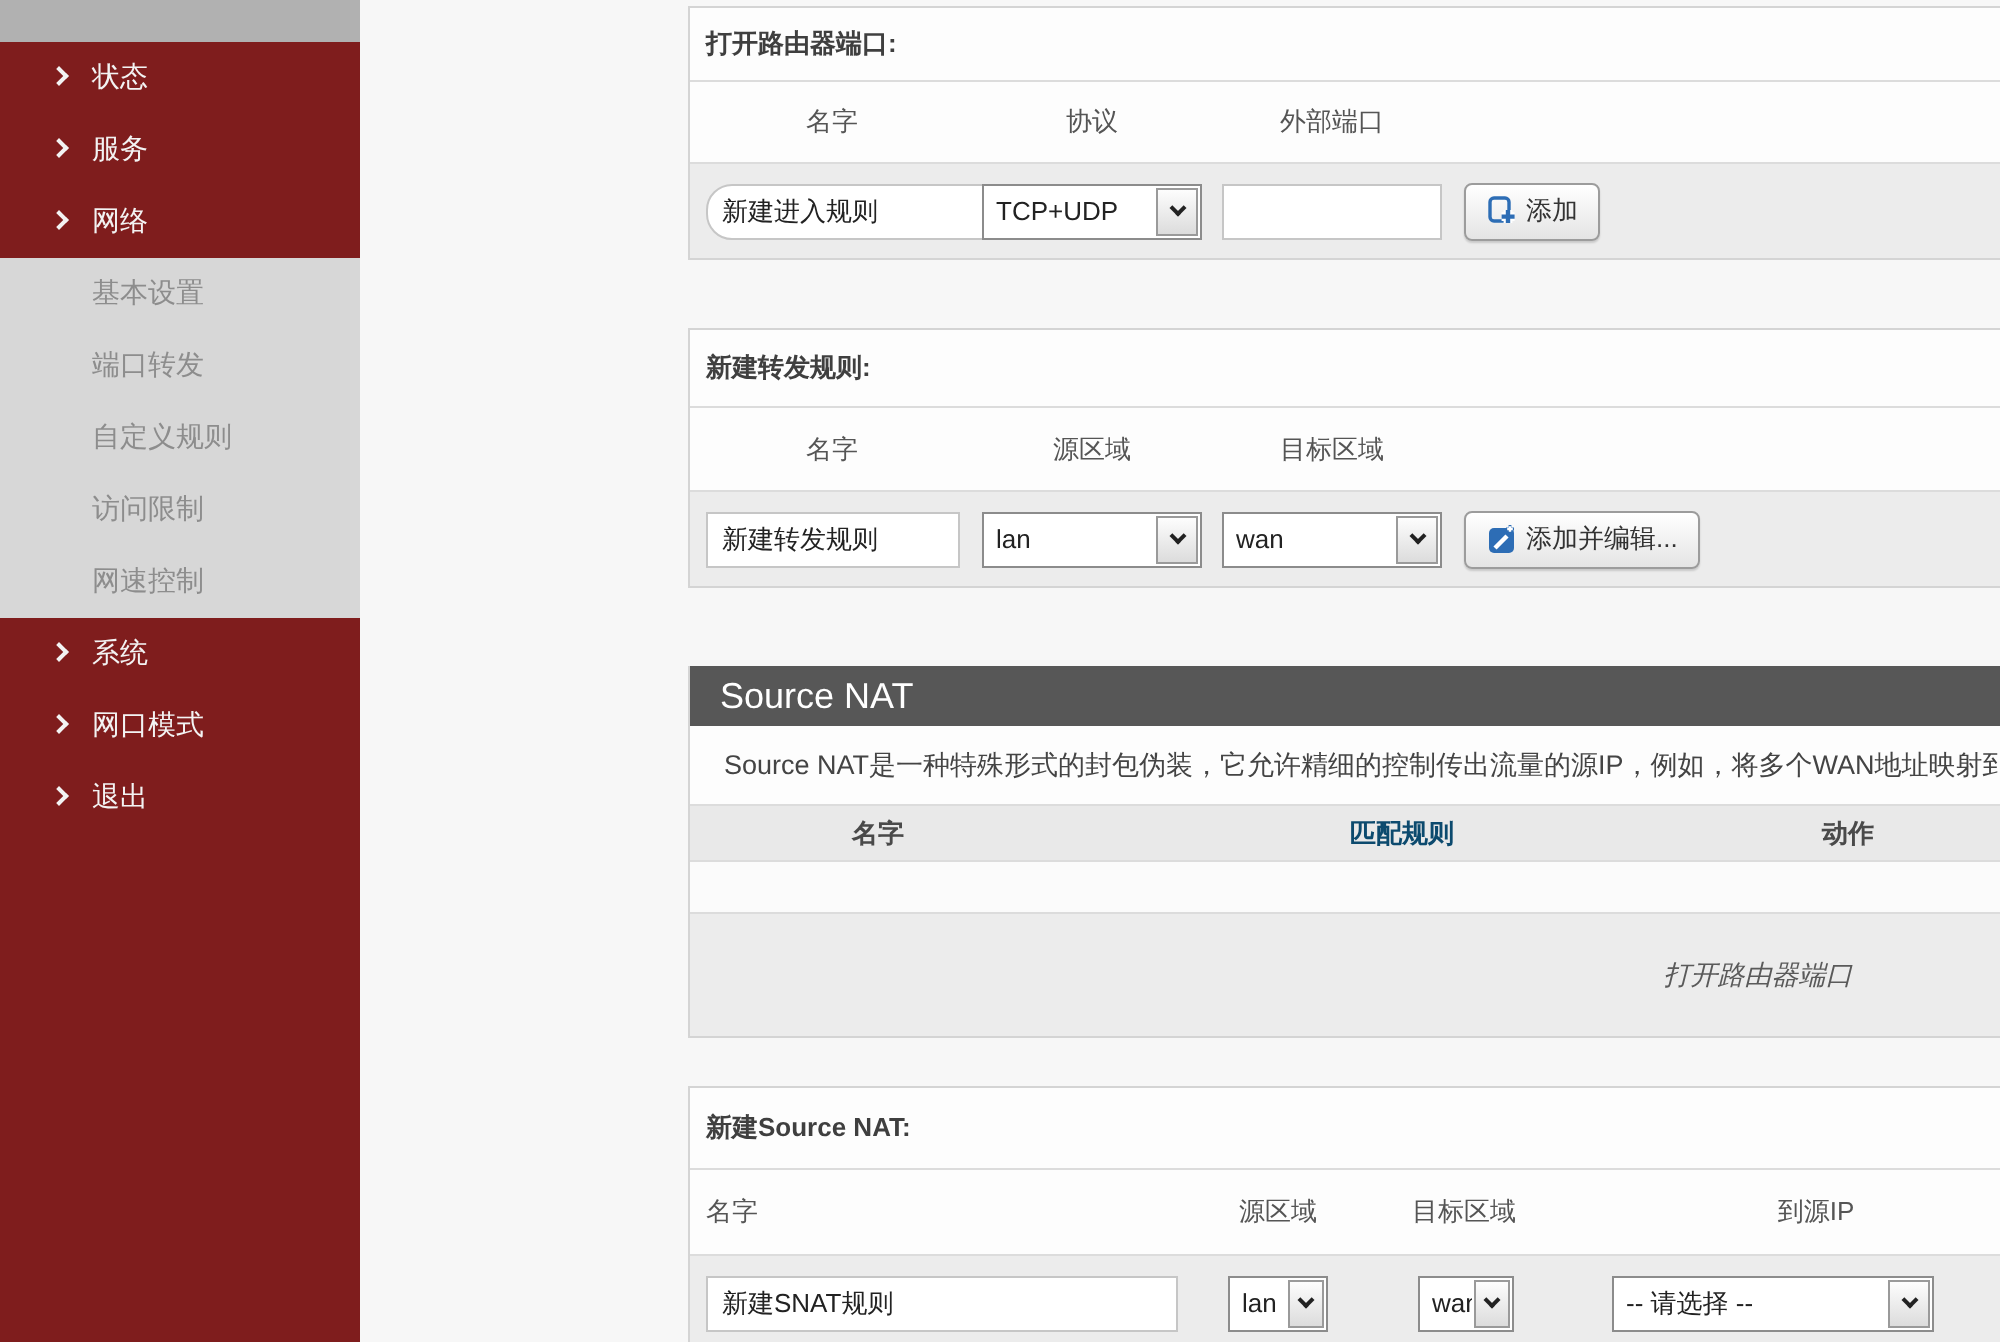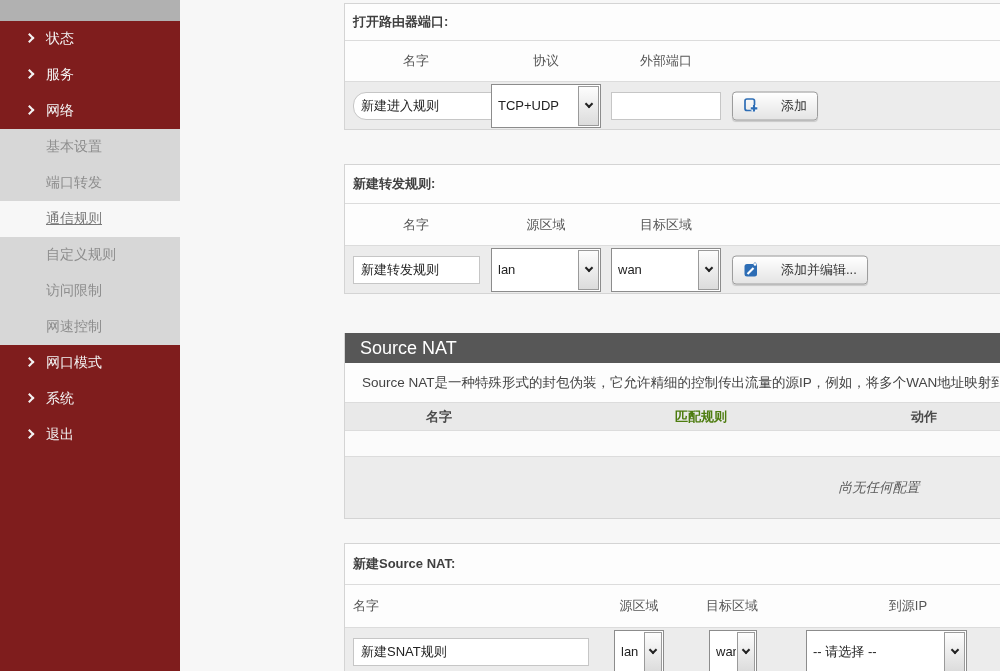--- a/index.html
+++ b/index.html
@@ -34,33 +34,33 @@
   .row.inputs { height:47px; background:#ececec; }
   .h-title { position:absolute; left:8px; top:50%; transform:translateY(-50%);
              font-size:13px; font-weight:bold; color:#3f3f3f; }
   .col-lbl { position:absolute; top:50%; transform:translate(-50%,-50%);
              font-size:13px; color:#555; white-space:nowrap; }
   .col-lbl.left { transform:translateY(-50%); }
 
   .inp { position:absolute; top:50%; transform:translateY(-50%); height:28px;
          border:1px solid #c6c6c6; background:#fff; font-size:13px; color:#222;
          padding:0 7px; font-family:inherit; }
-  .sel { position:absolute; top:50%; transform:translateY(-50%); height:44px;
+  .sel { position:absolute; top:50%; transform:translateY(-50%); height:28px;
          border:1px solid #8c8c8c; background:#fff; display:flex; align-items:stretch;
          cursor:pointer; }
   .sel .txt { flex:1; display:flex; align-items:center; padding:0 6px;
               font-size:13px; color:#222; overflow:hidden; white-space:nowrap; }
   .sel .arrowbox { width:21px; margin:1px; border:1px solid #9a9a9a;
                    background:linear-gradient(#fdfdfd,#dcdcdc);
                    display:flex; align-items:center; justify-content:center; }
   .sel .arrowbox i { width:6px; height:6px; border-right:2px solid #222;
                      border-bottom:2px solid #222; transform:rotate(45deg); margin-top:-3px; }
 
   .btn { position:absolute; top:50%; transform:translateY(-50%); height:29px;
-         display:inline-flex; align-items:center; gap:22px; padding:0 10px;
+         display:inline-flex; align-items:center; gap:4px; padding:0 10px;
          border:1px solid #9c9c9c; border-radius:4px;
          background:linear-gradient(#ffffff,#e4e4e4);
          font-size:13px; color:#333; cursor:pointer;
          box-shadow:0 1px 1px rgba(0,0,0,.15); font-family:inherit; }
 
   
   .natbar { height:30px; background:#575757; display:flex; align-items:center; }
   .natbar span { color:#fff; font-size:18px; padding-left:15px; }
   .row.desc { height:40px; background:#fdfdfd; }
   .desc-text { position:absolute; left:17px; top:50%; transform:translateY(-50%);
@@ -95,41 +95,38 @@
     </div>
 
 
     <div class="submenu">
       <div class="nav-item sub">
         <span class="lbl">基本设置</span>
       </div>
       <div class="nav-item sub">
         <span class="lbl">端口转发</span>
       </div>
-      <div class="nav-item sub selected">
-        <span class="lbl">通信规则</span>
-      </div>
       <div class="nav-item sub">
         <span class="lbl">自定义规则</span>
       </div>
       <div class="nav-item sub">
         <span class="lbl">访问限制</span>
       </div>
       <div class="nav-item sub">
         <span class="lbl">网速控制</span>
       </div>
     </div>
 
     <div class="nav-item lvl1">
       <i class="chev right"></i>
+      <span class="lbl">系统</span>
+    </div>
+    <div class="nav-item lvl1">
+      <i class="chev right"></i>
       <span class="lbl">网口模式</span>
-    </div>
-    <div class="nav-item lvl1">
-      <i class="chev right"></i>
-      <span class="lbl">系统</span>
     </div>
     <div class="nav-item lvl1">
       <i class="chev right"></i>
       <span class="lbl">退出</span>
     </div>
   </div>
 
   <div id="content">
 
     <div class="tbl" style="top:3px;">
@@ -202,26 +199,26 @@
 
     <div class="tbl" style="top:333px; border-top:none;">
       <div class="natbar">
         <span>Source NAT</span>
       </div>
       <div class="row desc">
         <span class="desc-text">Source NAT是一种特殊形式的封包伪装，它允许精细的控制传出流量的源IP，例如，将多个WAN地址映射到内</span>
       </div>
       <div class="row nat-heads">
         <span class="col-lbl" style="left:94px;  font-weight:bold; color:#4a4a4a;">名字</span>
-        <span class="col-lbl" style="left:356px; font-weight:bold; color:#4d7c0f;">匹配规则</span>
+        <span class="col-lbl" style="left:356px; font-weight:bold; color:#0c4a6e;">匹配规则</span>
         <span class="col-lbl" style="left:579px; font-weight:bold; color:#4a4a4a;">动作</span>
       </div>
       <div class="row empty"></div>
       <div class="row nocfg">
-        <span class="nocfg-text">尚无任何配置</span>
+        <span class="nocfg-text">打开路由器端口</span>
       </div>
     </div>
 
     <div class="tbl" style="top:543px;">
       <div class="row heading" style="height:41px;">
         <span class="h-title">新建Source NAT:</span>
       </div>
       <div class="row heads" style="height:43px;">
         <span class="col-lbl left" style="left:8px;">名字</span>
         <span class="col-lbl" style="left:294px;">源区域</span>

